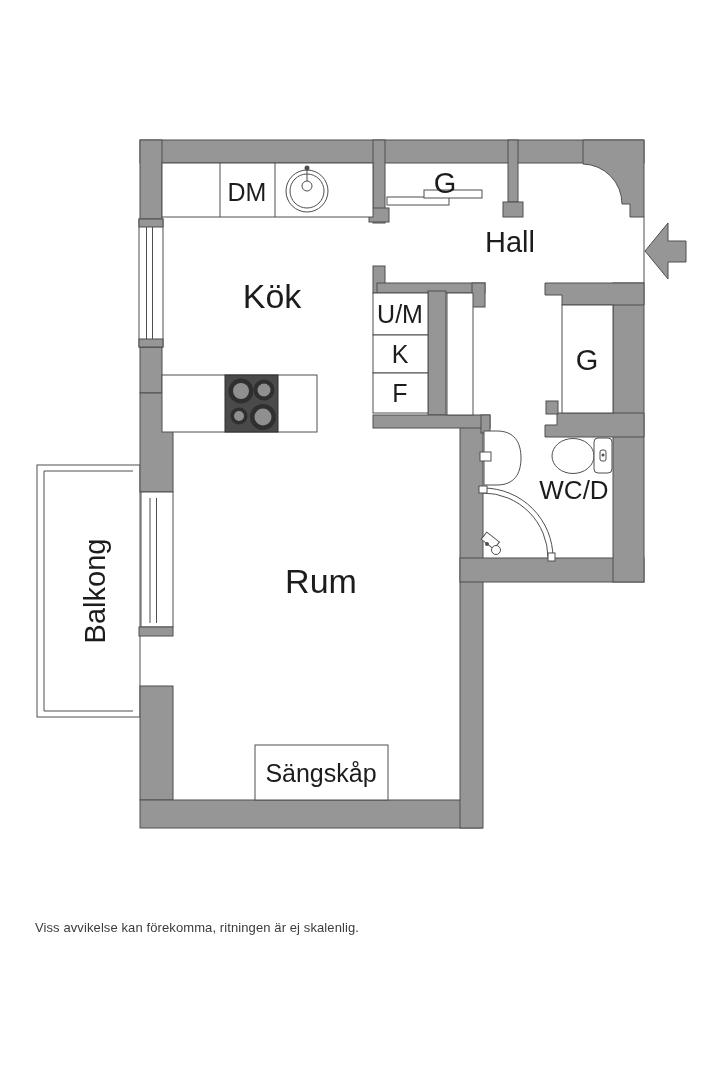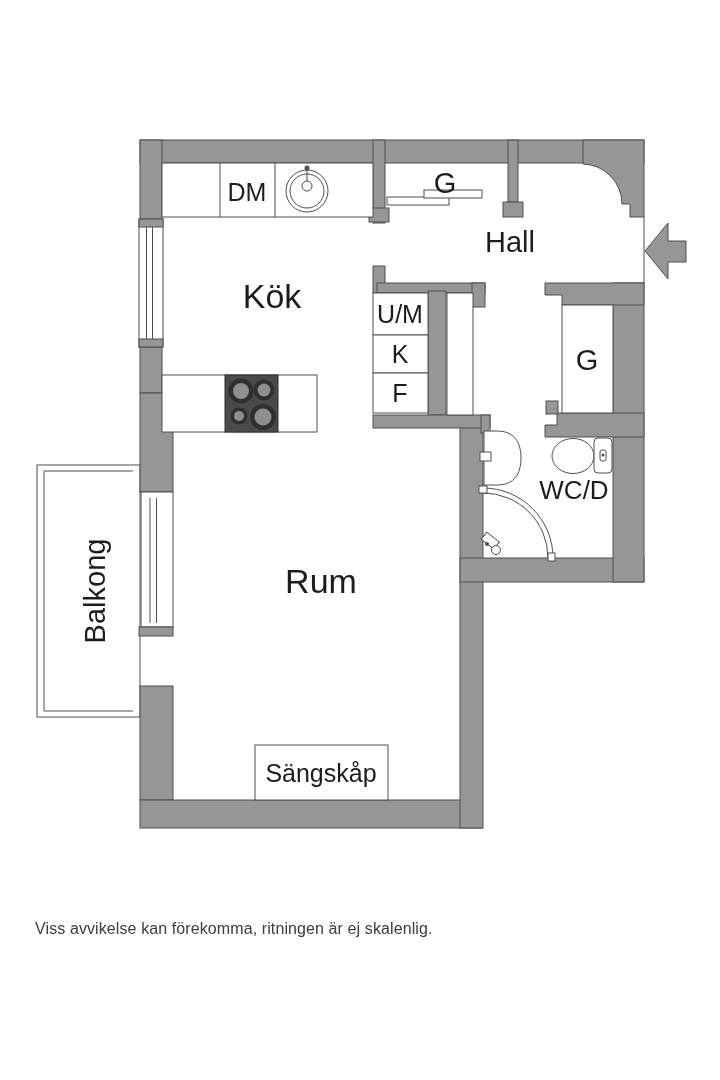--- a/index.html
+++ b/index.html
@@ -6,21 +6,21 @@
   body{width:720px;height:1080px;position:relative;font-family:"Liberation Sans",sans-serif;}
   #plan{position:absolute;left:0;top:0;}
   svg text{fill:#1c1c1c;font-family:"Liberation Sans","DejaVu Sans",sans-serif;}
   .room-label{font-size:34px;}
   .mid-label{font-size:29px;}
   .small-label{font-size:25px;}
   .wall{fill:#969696;stroke:#4f4f4f;stroke-width:1;}
   .white{fill:#ffffff;stroke:#4f4f4f;stroke-width:1;}
   .thin{fill:none;stroke:#4f4f4f;stroke-width:1;}
   .dark{fill:#4a4a4a;stroke:#2f2f2f;stroke-width:1;}
-  #disclaimer{position:absolute;left:35px;top:920px;font-size:16px;color:#3c3c3c;letter-spacing:0.1px;}
+  #disclaimer{position:absolute;left:35px;top:920px;font-size:13px;color:#3c3c3c;letter-spacing:0.1px;}
 </style>
 </head>
 <body>
 
 <svg id="plan" width="720" height="1080" viewBox="0 0 720 1080">
 
   <g>
     <rect class="white" x="37" y="465" width="103" height="252" stroke-width="1.5"></rect>
     <path class="thin" d="M133,471 H44 V711 H133"></path>
     <text class="mid-label" x="95" y="591" text-anchor="middle" dominant-baseline="central" transform="rotate(-90 95 591)">Balkong</text>

